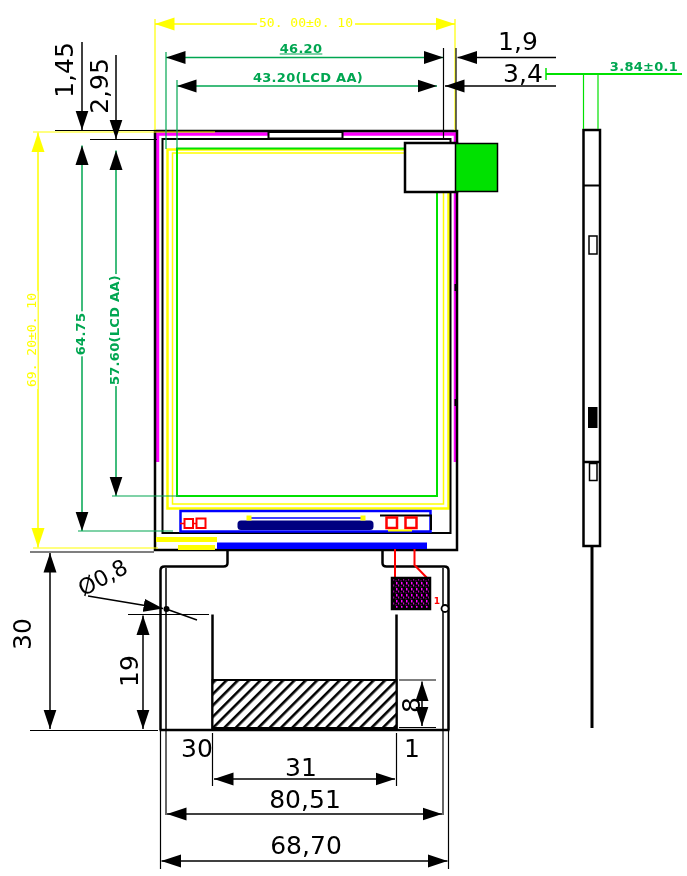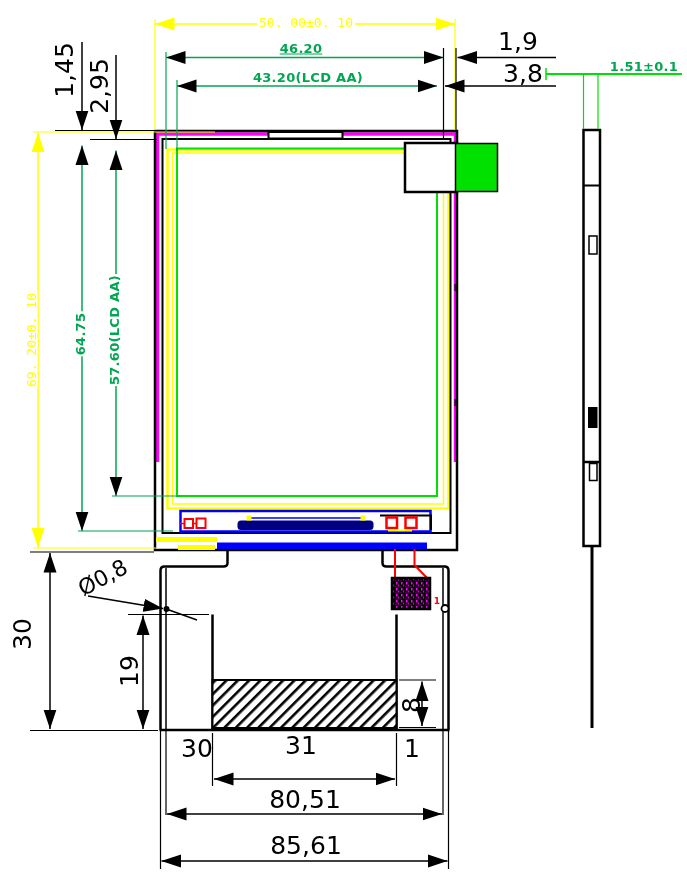--- a/index.html
+++ b/index.html
@@ -152,31 +152,31 @@
 
   <path d="M88,596 L163,608.5" stroke="#000" stroke-width="1.5" marker-end="url(#ab)"></path>
   <path d="M169,610 L197,620" stroke="#000" stroke-width="1.5"></path>
 </g>
 </svg>
 
 <div class="lbl yel" style="left:306px;top:22px;">50. 00±0. 10</div>
 <div class="lbl grn" style="left:301px;top:48px;text-decoration:underline;">46.20</div>
 <div class="lbl grn" style="left:308px;top:77px;">43.20(LCD AA)</div>
 <div class="lbl big" style="left:518px;top:41px;">1,9</div>
-<div class="lbl big" style="left:523px;top:73px;">3,8</div>
-<div class="lbl grn" style="left:644px;top:66px;">1.51±0.1</div>
+<div class="lbl big" style="left:523px;top:73px;">3,4</div>
+<div class="lbl grn" style="left:644px;top:66px;">3.84±0.1</div>
 <div class="lbl big r90" style="left:64px;top:70px;">1,45</div>
 <div class="lbl big r90" style="left:99px;top:86px;">2,95</div>
 <div class="lbl yel r90" style="left:31px;top:340px;">69. 20±0. 10</div>
 <div class="lbl grn r90 bgw" style="left:80px;top:334px;">64.75</div>
 <div class="lbl grn r90 bgw" style="left:114px;top:330px;">57.60(LCD AA)</div>
 <div class="lbl big22 rdia" style="left:103px;top:578px;">Ø0,8</div>
 <div class="lbl big r90" style="left:22px;top:634px;">30</div>
 <div class="lbl big r90" style="left:129px;top:671px;">19</div>
 <div class="lbl big r90" style="left:411px;top:705px;">8</div>
 <div class="lbl big" style="left:197px;top:748px;">30</div>
 <div class="lbl big" style="left:412px;top:748px;">1</div>
-<div class="lbl big" style="left:301px;top:745px;">31</div>
+<div class="lbl big" style="left:301px;top:767px;">31</div>
 <div class="lbl big" style="left:305px;top:799px;">80,51</div>
-<div class="lbl big" style="left:306px;top:845px;">85,61</div>
+<div class="lbl big" style="left:306px;top:845px;">68,70</div>
 <div class="lbl red" style="left:437px;top:601px;">1</div>
 
 </div>
 
 </body></html>

